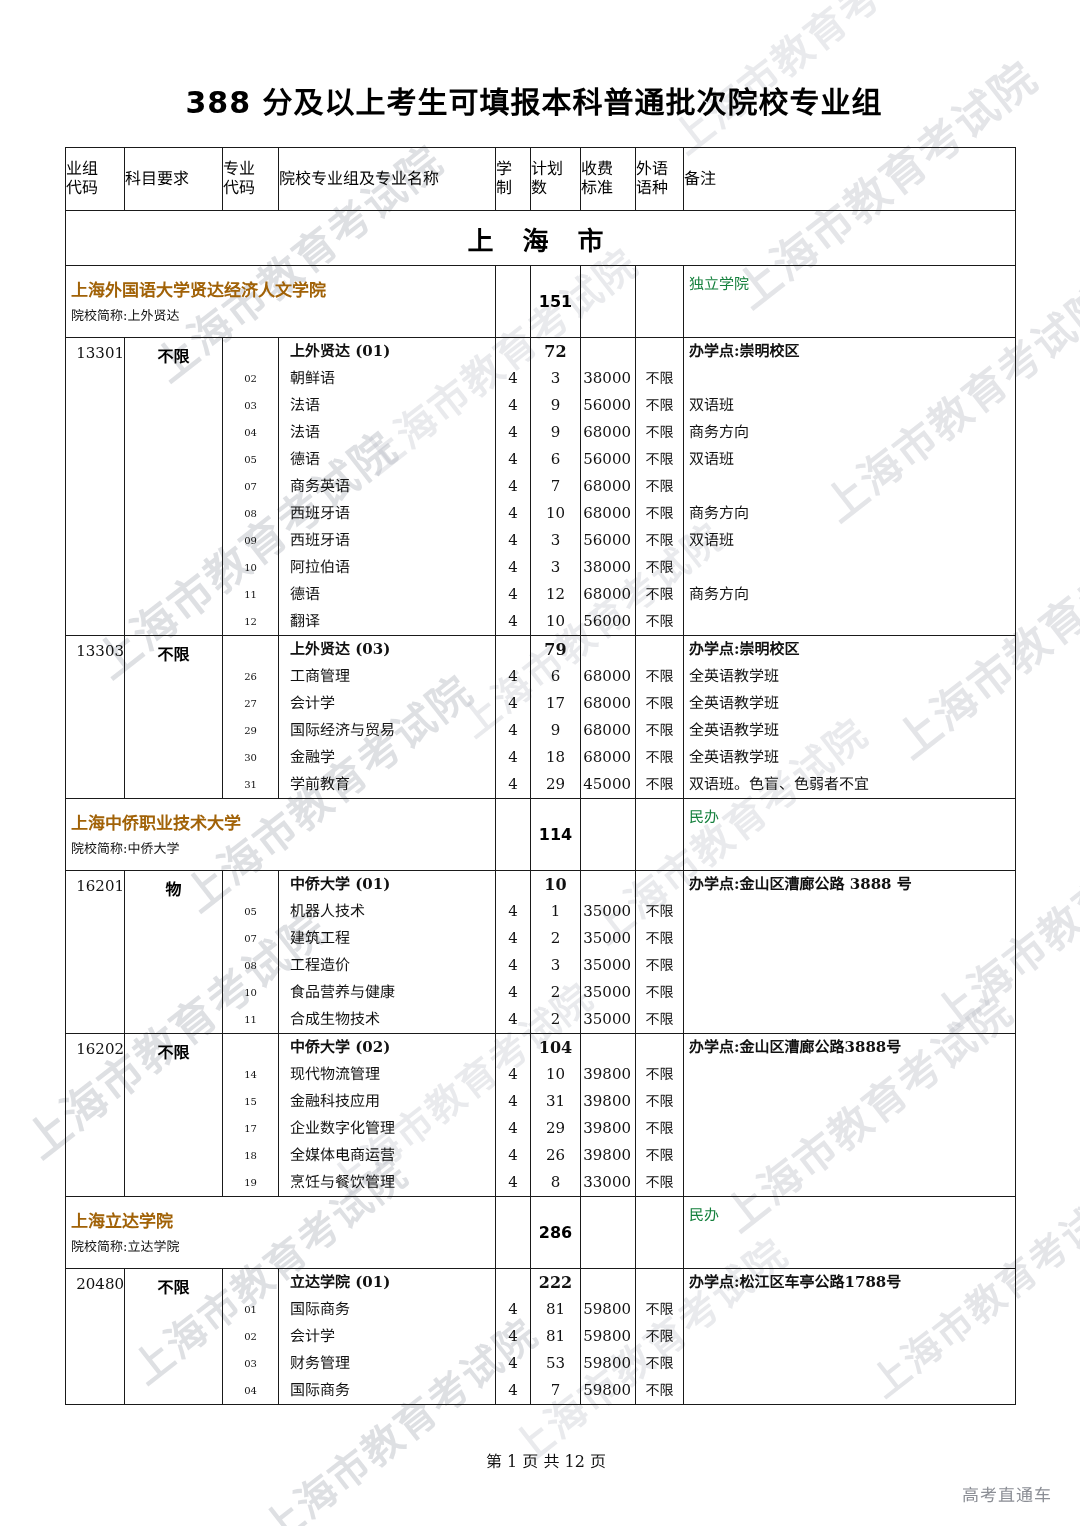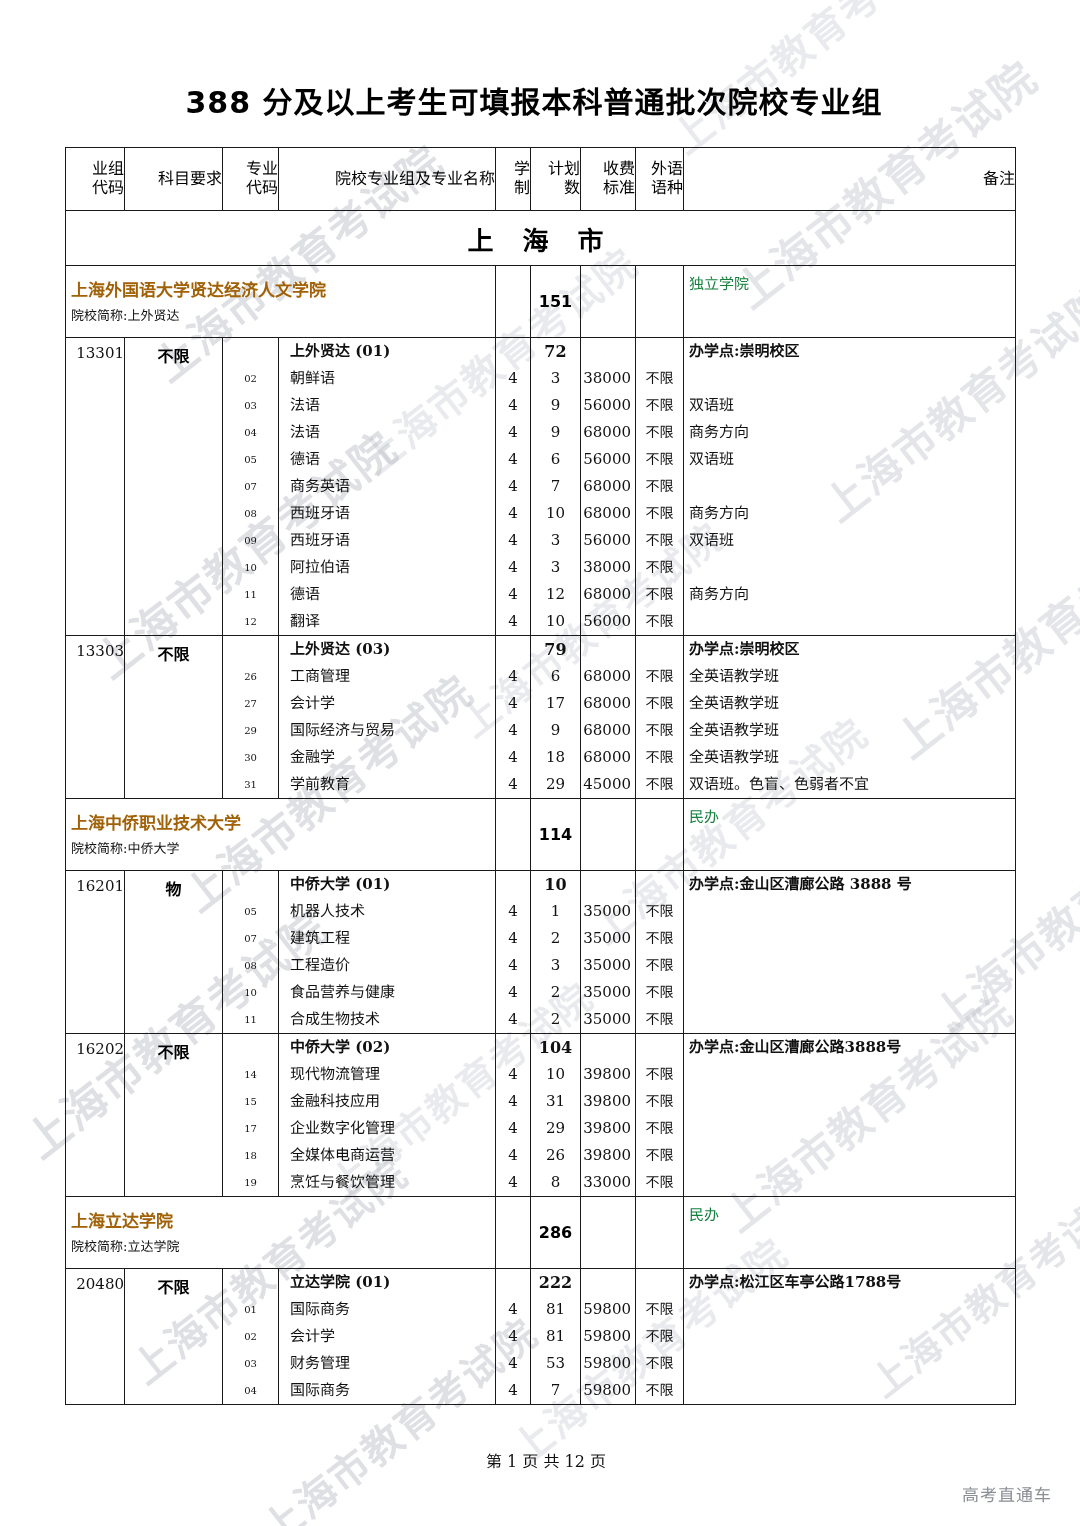--- a/index.html
+++ b/index.html
@@ -67,21 +67,21 @@
   col.c-major{width:56px;}
   col.c-name{width:217px;}
   col.c-years{width:35px;}
   col.c-plan{width:50px;}
   col.c-fee{width:55px;}
   col.c-lang{width:48px;}
   col.c-remark{width:332px;}
 
   
   thead td{
-    text-align:right;
+    text-align:left;
     font-size:16px;
     line-height:1.18;
     height:62px;
     font-weight:400;
     color:#000;
   }
   .hd2{display:block;}
 
   
   .city-row td{

